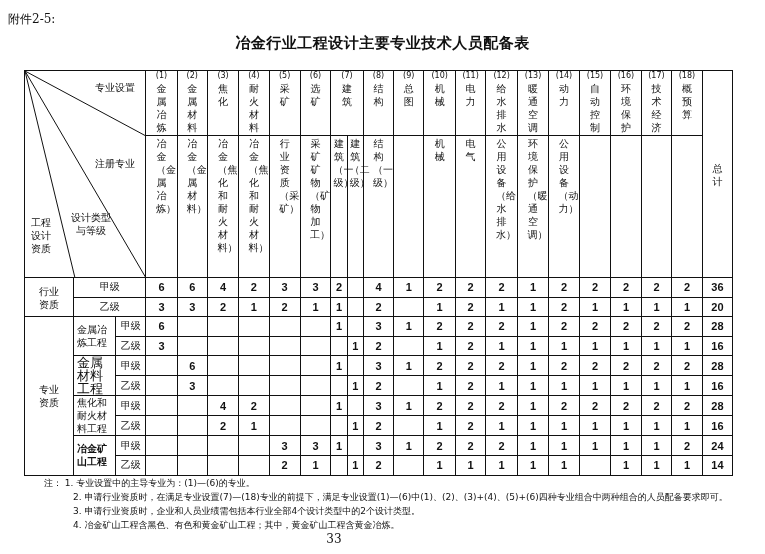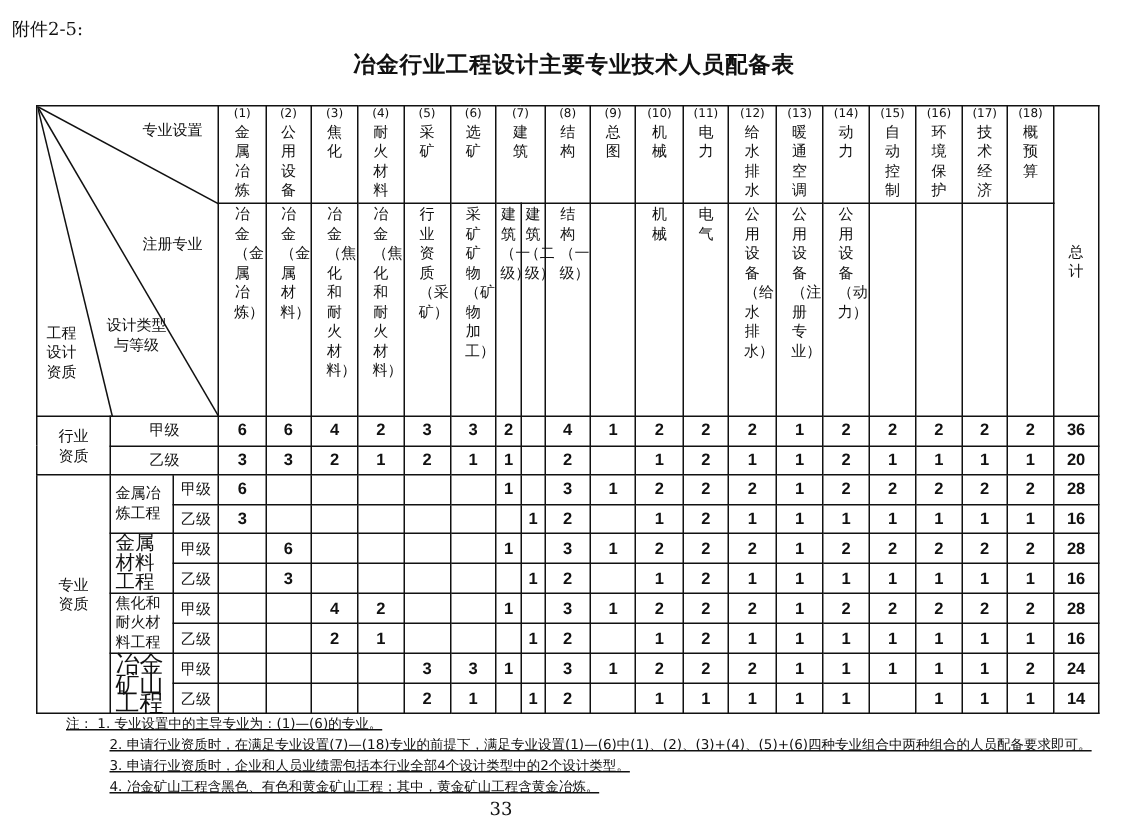--- a/index.html
+++ b/index.html
@@ -10,21 +10,21 @@
   #title { left:0; width:765px; top:34px; text-align:center; font-size:15px; font-weight:bold; letter-spacing:0.5px; }
   #tbl { left:24px; top:70px; border-collapse:collapse; table-layout:fixed; font-size:10px; }
   #tbl td { border:1px solid #111; padding:0; text-align:center; vertical-align:middle; }
   #tbl td.top { vertical-align:top; }
   .vt { display:inline-block; width:11px; line-height:13px; word-break:break-all; font-size:10px; padding-top:1px; }
   .num { font-weight:bold; font-family:"Liberation Sans", sans-serif; font-size:11px; }
   .hdrno { font-size:8px; display:block; line-height:10px; }
   .corner { position:relative;margin-left:20px; }
   .corner svg { position:absolute; left:0; top:0; }
   .clbl { position:absolute; font-size:10px; line-height:13px; text-align:center; }
-  .notes { left:44px; font-size:9px; line-height:12px; font-family:"DejaVu Sans", sans-serif;text-decoration:underline; }
+  .notes { left:44px; font-size:9px; line-height:12px; font-family:"DejaVu Sans", sans-serif; }
   #pageno { left:0; width:668px; top:532px; text-align:center; font-size:12px; font-family:"DejaVu Serif", serif; }
 </style>
 </head>
 <body>
 
 <div id="attach" class="abs">附件2-5:</div>
 <div id="title" class="abs">冶金行业工程设计主要专业技术人员配备表</div>
 
 <table id="tbl" class="abs">
   <colgroup>
@@ -60,21 +60,21 @@
           <line x1="0" y1="0" x2="121" y2="65" stroke="#111" stroke-width="1"></line>
           <line x1="0" y1="0" x2="121" y2="207" stroke="#111" stroke-width="1"></line>
           <line x1="0" y1="0" x2="50" y2="207" stroke="#111" stroke-width="1"></line>
         </svg>
         <div class="clbl" style="left:70px;top:10px;width:40px">专业设置</div>
         <div class="clbl" style="left:70px;top:86px;width:40px">注册专业</div>
         <div class="clbl" style="left:46px;top:140px;width:40px">设计类型与等级</div>
         <div class="clbl" style="left:4px;top:145px;width:24px">工程设计资质</div>
       </td>
     <td class="top"><span class="hdrno">(1)</span><span class="vt">金属冶炼</span></td>
-        <td class="top"><span class="hdrno">(2)</span><span class="vt">公用设备</span></td>
+        <td class="top"><span class="hdrno">(2)</span><span class="vt">金属材料</span></td>
         <td class="top"><span class="hdrno">(3)</span><span class="vt">焦化</span></td>
         <td class="top"><span class="hdrno">(4)</span><span class="vt">耐火材料</span></td>
         <td class="top"><span class="hdrno">(5)</span><span class="vt">采矿</span></td>
         <td class="top"><span class="hdrno">(6)</span><span class="vt">选矿</span></td>
         <td class="top" colspan="2"><span class="hdrno">(7)</span><span class="vt">建筑</span></td>
         <td class="top"><span class="hdrno">(8)</span><span class="vt">结构</span></td>
         <td class="top"><span class="hdrno">(9)</span><span class="vt">总图</span></td>
         <td class="top"><span class="hdrno">(10)</span><span class="vt">机械</span></td>
         <td class="top"><span class="hdrno">(11)</span><span class="vt">电力</span></td>
         <td class="top"><span class="hdrno">(12)</span><span class="vt">给水排水</span></td>
@@ -93,21 +93,21 @@
         <td class="top"><span class="vt">冶金（焦化和耐火材料）</span></td>
         <td class="top"><span class="vt">行业资质（采矿）</span></td>
         <td class="top"><span class="vt">采矿矿物（矿物加工）</span></td>
         <td class="top"><span class="vt">建筑（一级）</span></td>
         <td class="top"><span class="vt">建筑（二级）</span></td>
         <td class="top"><span class="vt">结构（一级）</span></td>
         <td class="top"><span class="vt"></span></td>
         <td class="top"><span class="vt">机械</span></td>
         <td class="top"><span class="vt">电气</span></td>
         <td class="top"><span class="vt">公用设备（给水排水）</span></td>
-        <td class="top"><span class="vt">公用设备（注册专业）</span></td>
+        <td class="top"><span class="vt">环境保护（暖通空调）</span></td>
         <td class="top"><span class="vt">公用设备（动力）</span></td>
         <td class="top"><span class="vt"></span></td>
         <td class="top"><span class="vt"></span></td>
         <td class="top"><span class="vt"></span></td>
         <td class="top"><span class="vt"></span></td>
       </tr>
   <tr style="height: 19.6px;">
         <td rowspan="2"><span class="vt" style="width:24px">行业资质</span></td>
         <td colspan="2">甲级</td>
         <td class="num">6</td>
@@ -290,21 +290,21 @@
         <td class="num">1</td>
         <td class="num">1</td>
         <td class="num">1</td>
         <td class="num">1</td>
         <td class="num">1</td>
         <td class="num">1</td>
         <td class="num">1</td>
         <td class="num">16</td>
       </tr>
       <tr style="height: 19.6px;">
-        <td rowspan="2" style="text-align: left; padding-left: 3px; line-height: 13px; font-size: 16px;"><span style="display:inline-block;width:38px;word-break:break-all">冶金矿山工程</span></td>
+        <td rowspan="2" style="text-align: left; padding-left: 3px; line-height: 13px; font-size: 10px; font-weight: bold;"><span style="display:inline-block;width:38px;word-break:break-all">冶金矿山工程</span></td>
         <td>甲级</td>
         <td class="num"></td>
         <td class="num"></td>
         <td class="num"></td>
         <td class="num"></td>
         <td class="num">3</td>
         <td class="num">3</td>
         <td class="num">1</td>
         <td class="num"></td>
         <td class="num">3</td>

